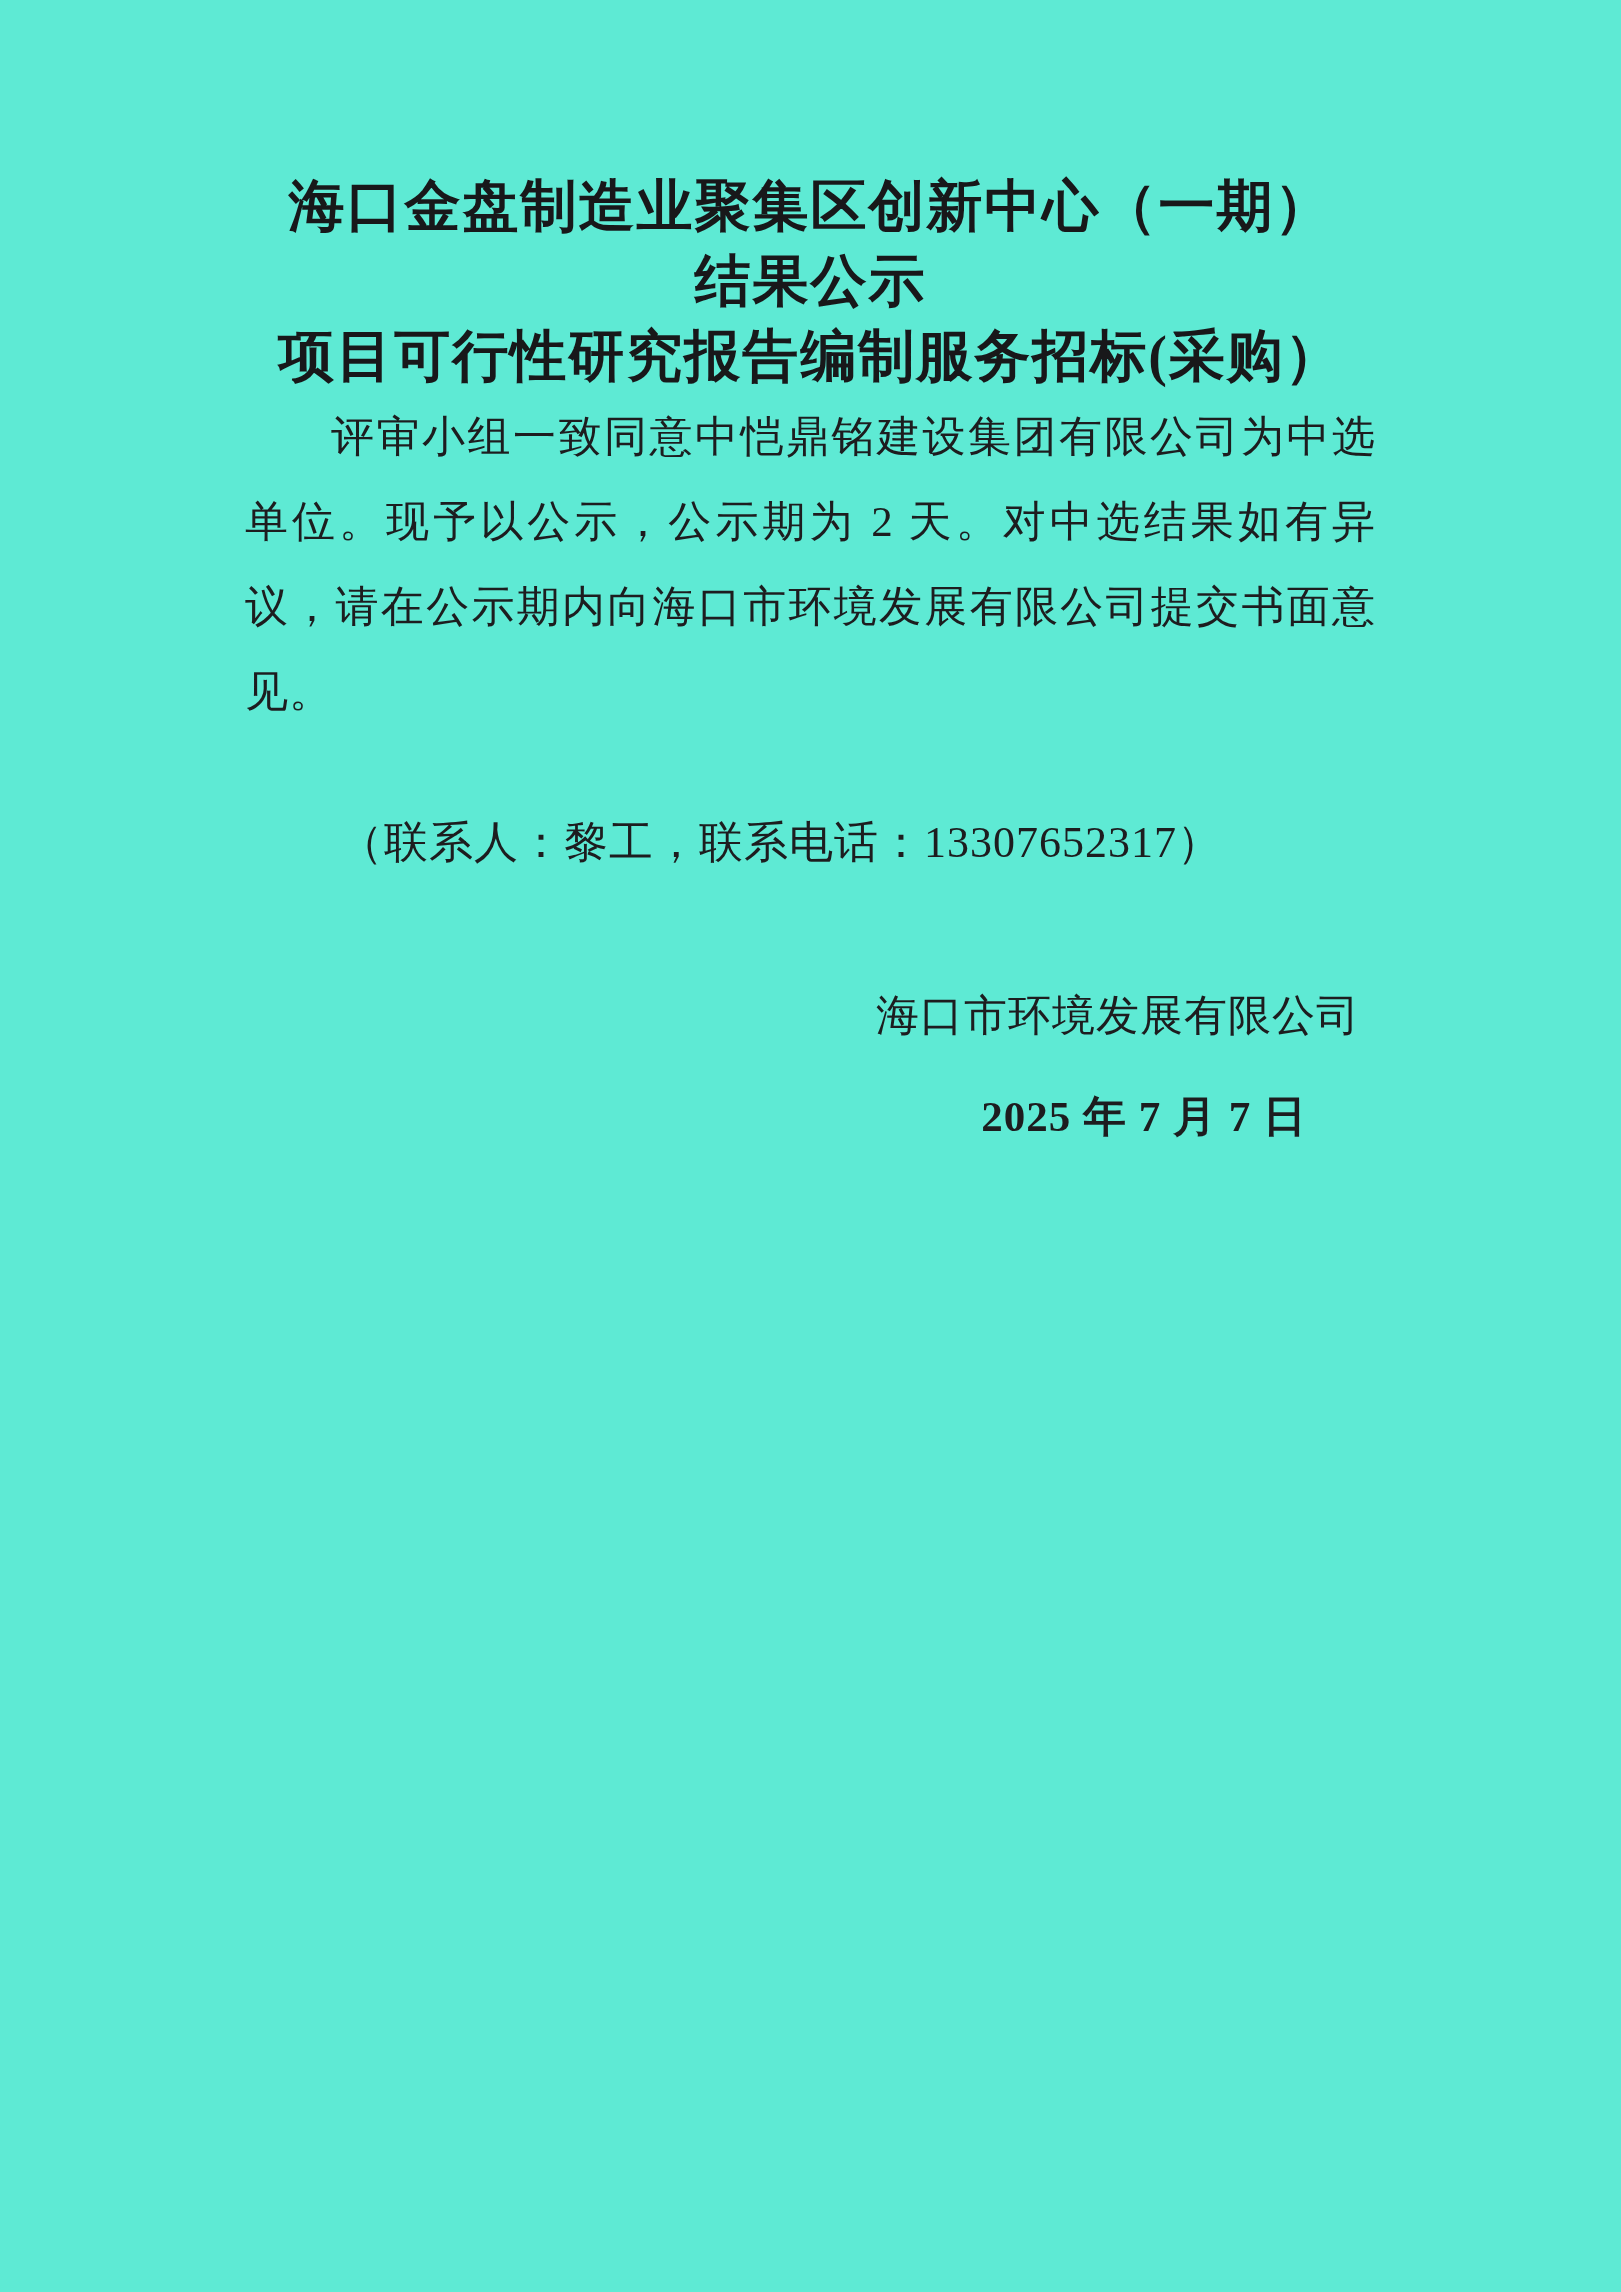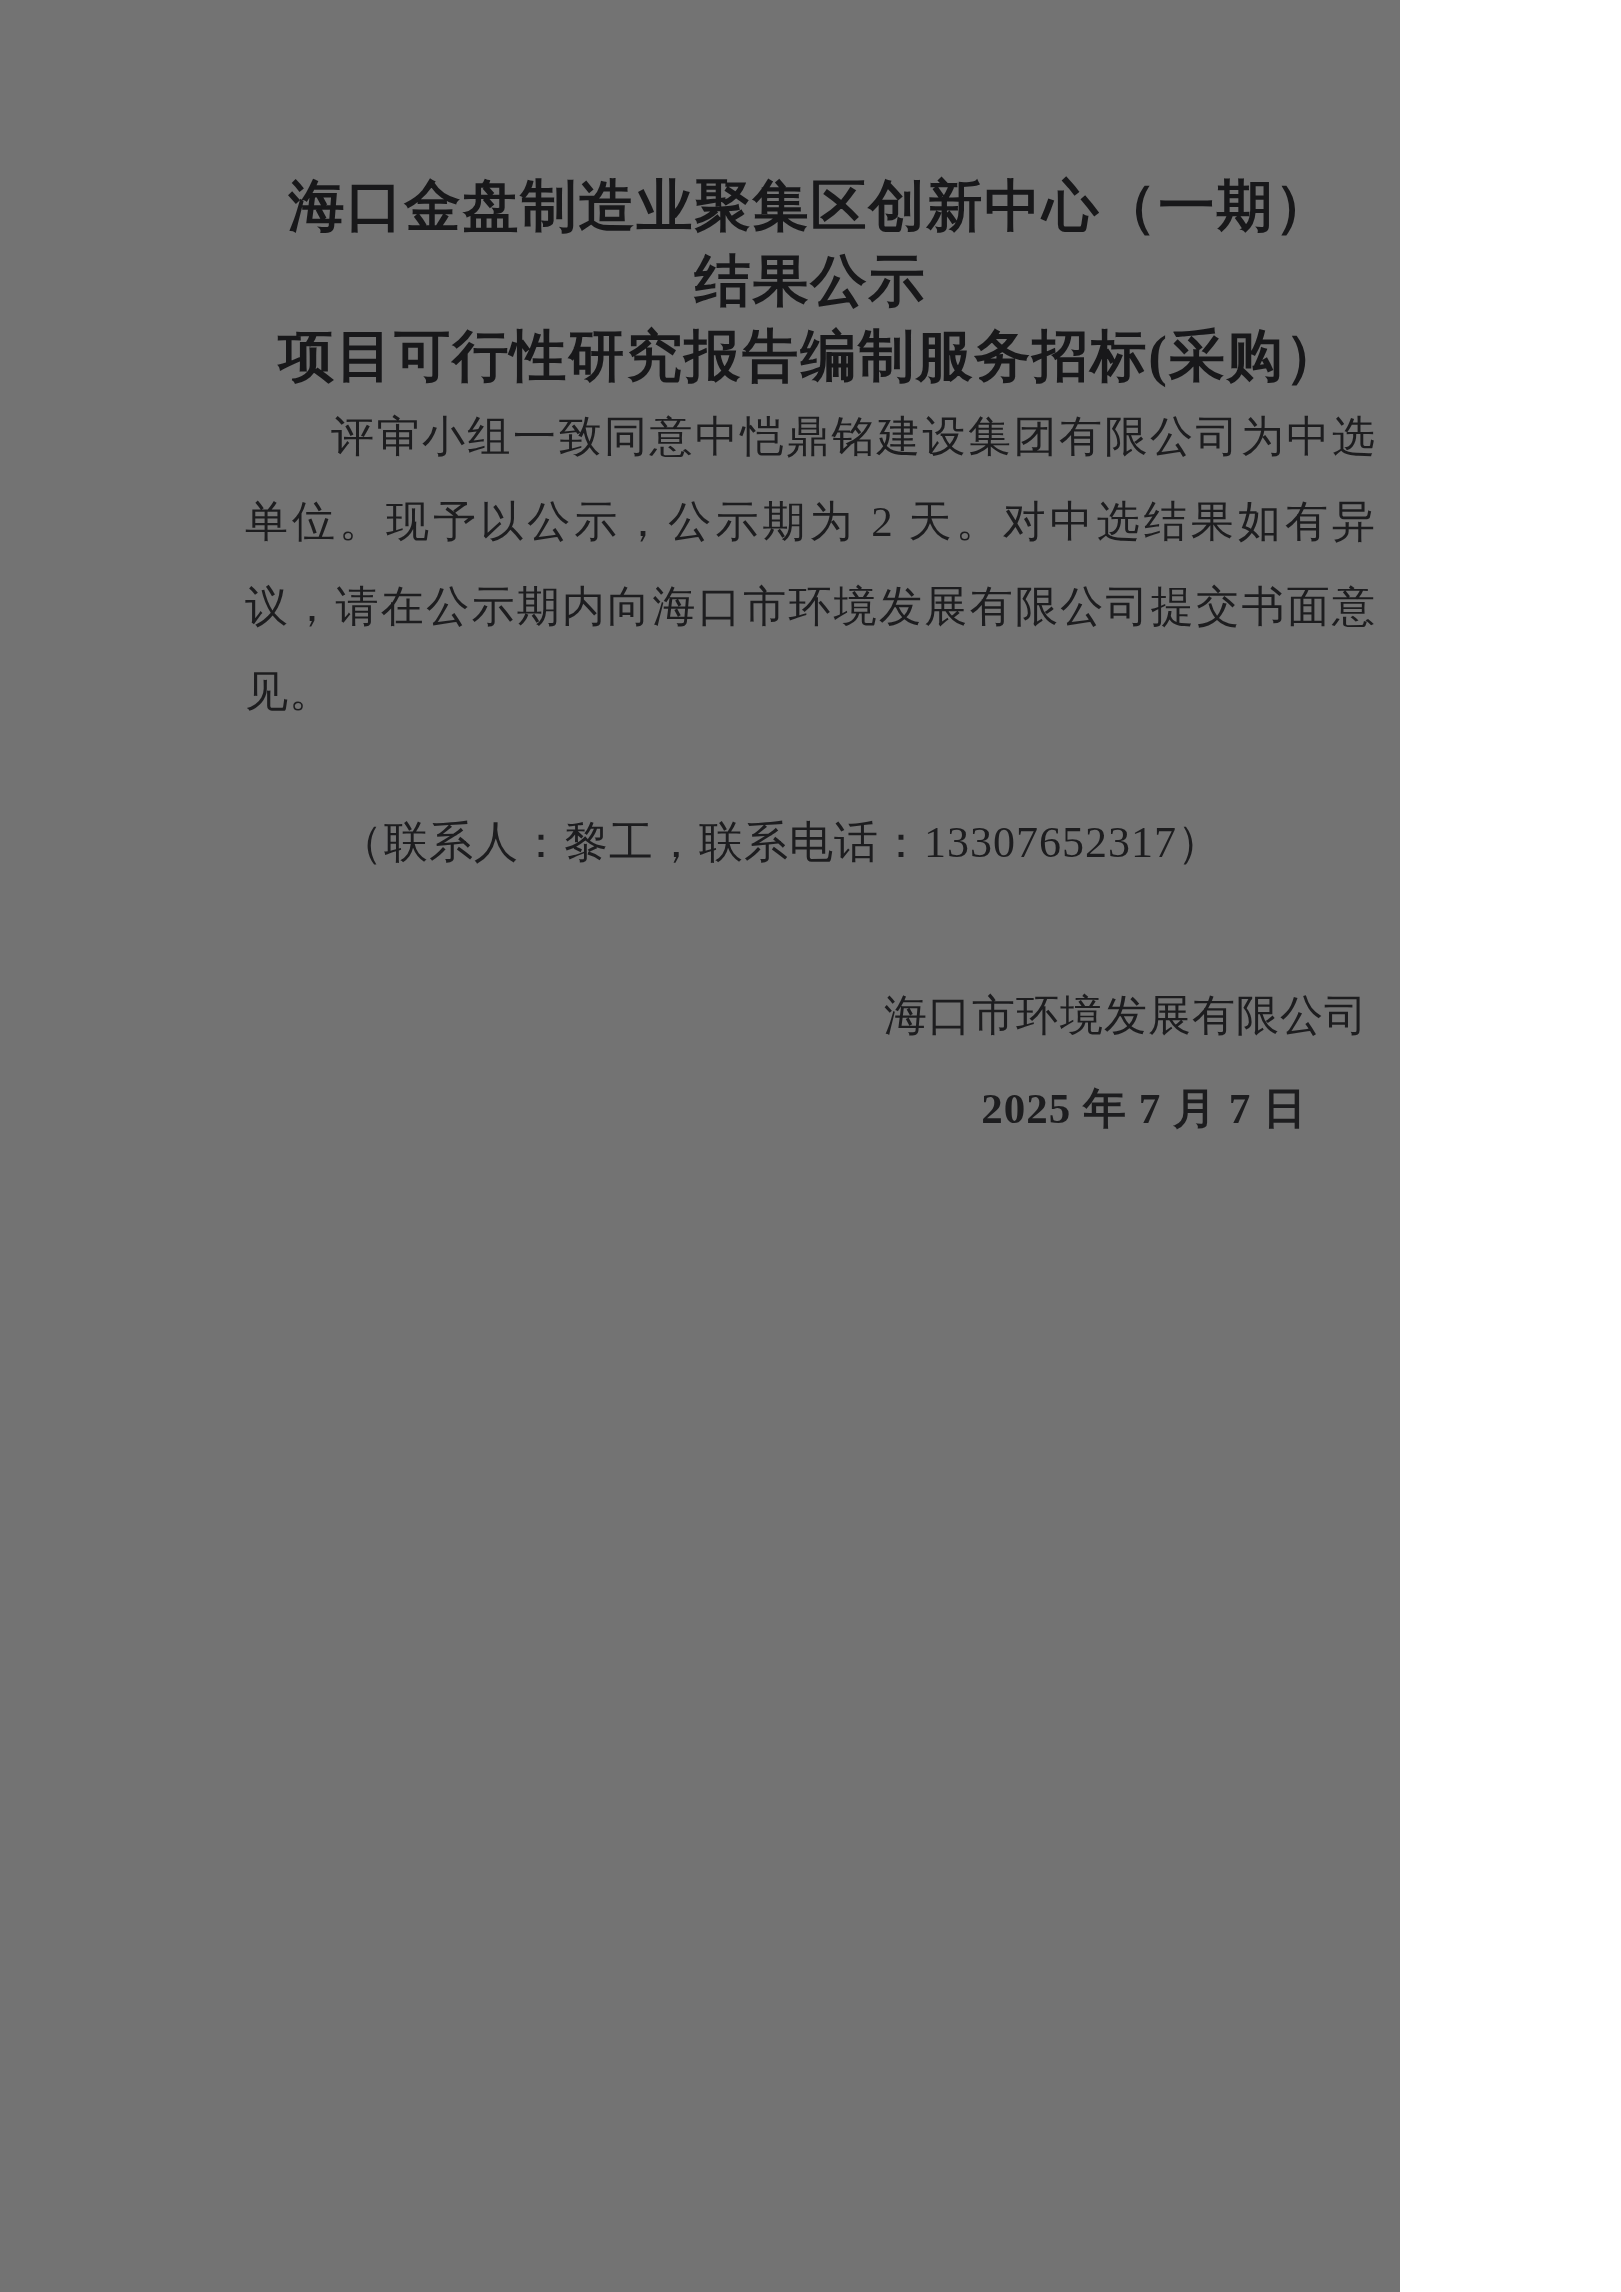--- a/index.html
+++ b/index.html
@@ -2,23 +2,23 @@
 <html><head>
 <meta charset="utf-8">
 <style>
   html, body {
     margin: 0;
     padding: 0;
     background: #ffffff;
   }
   .page {
     position: relative;
-    width: 1400px;
+    width: 1621px;
     height: 2293px;
-    background: #737373;
+    background: #5eead4;
     overflow: hidden;
     font-family: "Liberation Serif", "DejaVu Serif", serif;
     color: #1d1d1f;
   }
   .content {
     position: absolute;
     left: 245px;
     top: 0;
     width: 1131px;
   }
@@ -76,21 +76,21 @@
     text-indent: 94px;
     letter-spacing: 1px;
   }
   .signature {
     margin-top: 88px;
     font-size: 43px;
     line-height: 85px;
     letter-spacing: 1px;
   }
   .sig-company {
-    margin: 8px;
+    margin: 16px;
     text-align: right;
     padding-right: 0;
   }
   .sig-date {
     margin: 0;
     text-align: right;
     padding-right: 69px;
     font-weight: bold;
   }
 </style>

